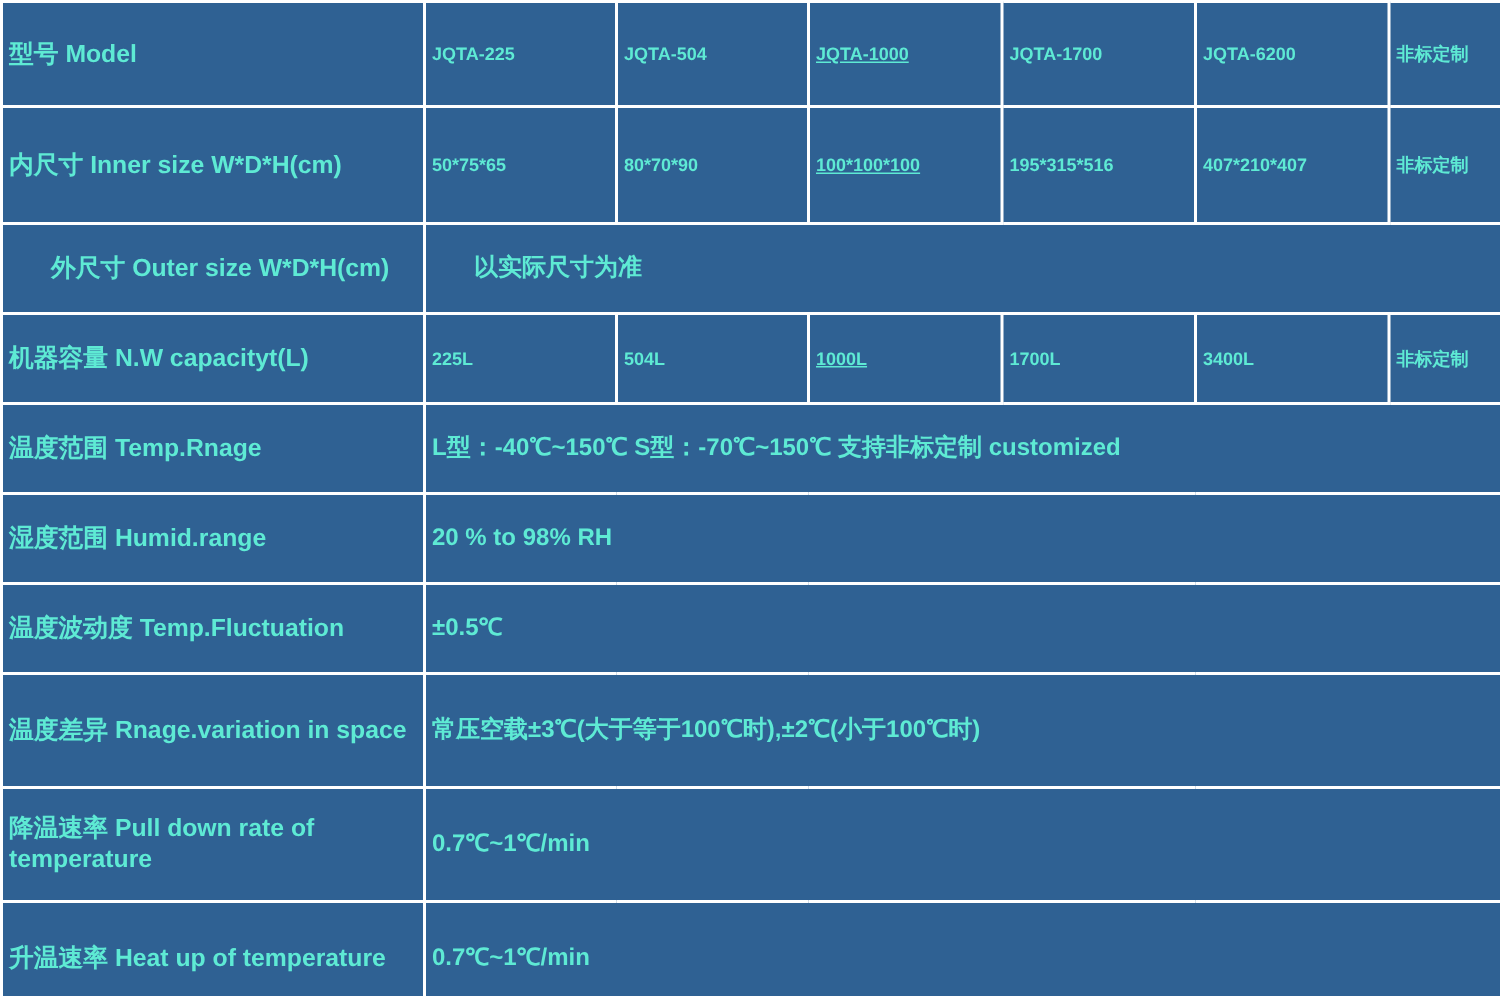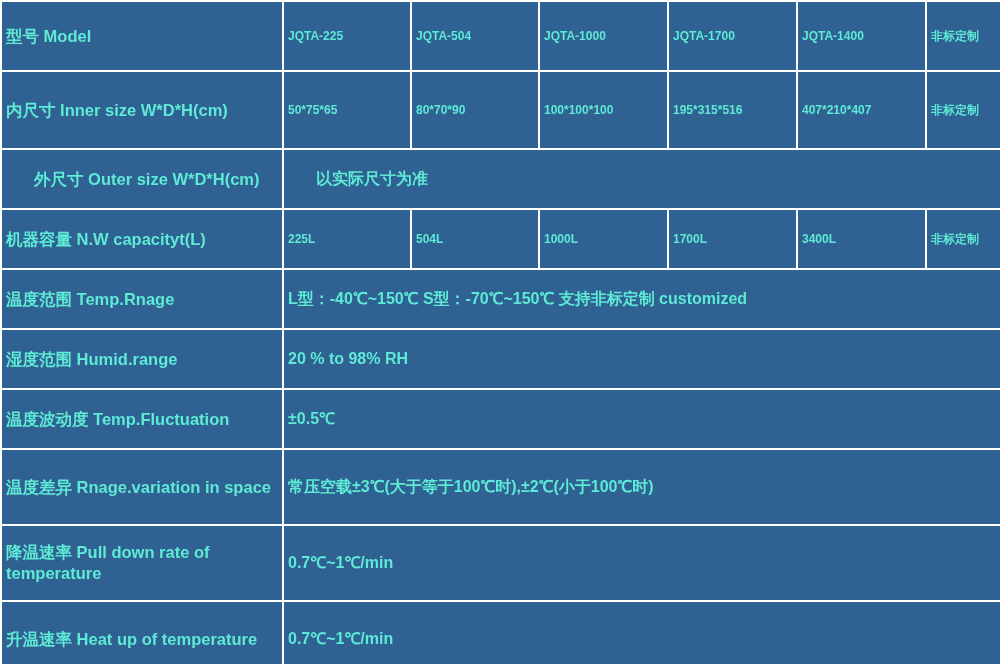--- a/index.html
+++ b/index.html
@@ -47,38 +47,38 @@
   #spec-table tr.r-cap td   { height: 46px; }
   #spec-table tr.r-temp td  { height: 46px; }
   #spec-table tr.r-humid td { height: 46px; margin-left: 22px; }
   #spec-table tr.r-fluct td { height: 46px; }
   #spec-table tr.r-var td   { height: 62px; }
   #spec-table tr.r-pull td  { height: 62px; }
   #spec-table tr.r-heat td  { height: 62px; }
 
   #spec-table td.c1 { width: 118px; }
   #spec-table td.c2 { width: 118px; }
-  #spec-table td.c3 { width: 119px; }
+  #spec-table td.c3 { width: 119px; text-decoration: underline; }
   #spec-table td.c4 { width: 119px; }
   #spec-table td.c5 { width: 119px; }
   #spec-table td.c6 { width: 127px; }
 </style>
 </head>
 <body>
 
 <table id="spec-table">
   <tbody>
 
     <tr class="r-model">
       <td class="label">型号 Model</td>
       <td class="val c1">JQTA-225</td>
       <td class="val c2">JQTA-504</td>
       <td class="val c3">JQTA-1000</td>
       <td class="val c4">JQTA-1700</td>
-      <td class="val c5">JQTA-1400</td>
+      <td class="val c5">JQTA-6200</td>
       <td class="val c6">非标定制</td>
     </tr>
 
     <tr class="r-inner">
       <td class="label">内尺寸 Inner size W*D*H(cm)</td>
       <td class="val c1">50*75*65</td>
       <td class="val c2">80*70*90</td>
       <td class="val c3">100*100*100</td>
       <td class="val c4">195*315*516</td>
       <td class="val c5">407*210*407</td>

